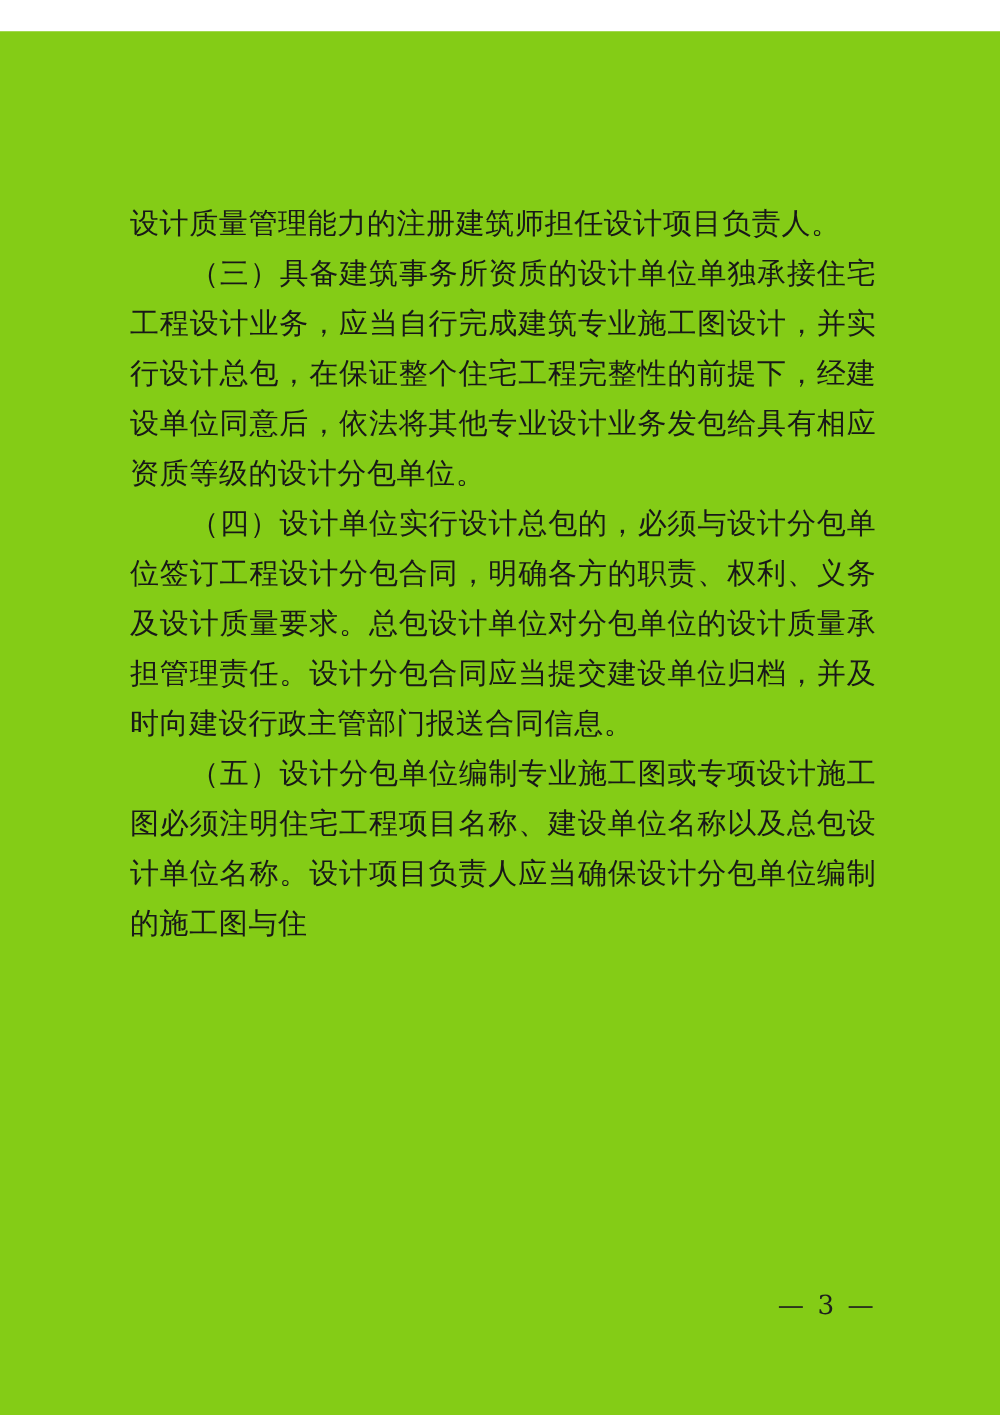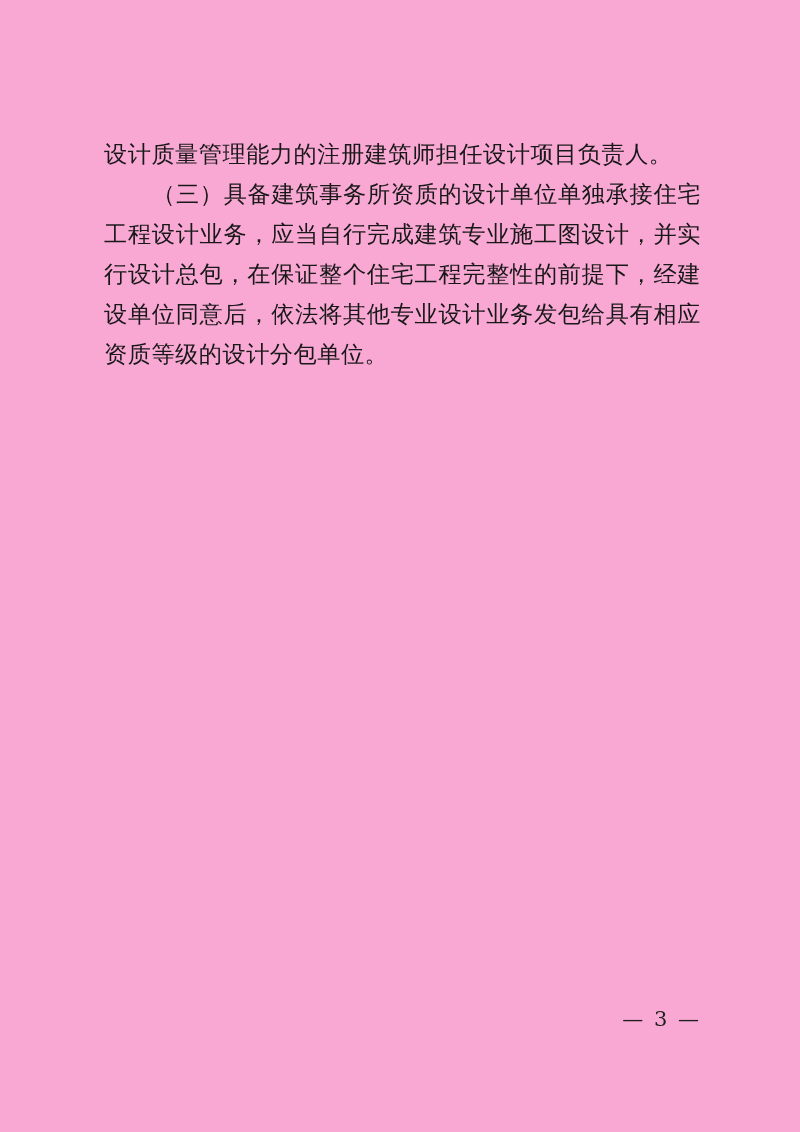--- a/index.html
+++ b/index.html
@@ -13,21 +13,22 @@
     position: relative;
     overflow: hidden;
     font-family: "DejaVu Serif", "Liberation Serif", serif;
     color: #141414;
     -webkit-font-smoothing: antialiased;
   }
 
   .page {
     position: absolute;
     inset: 0;
-    background: #f9a8d4;
+    background: #84cc16;
+    margin-top: 25px;
   }
 
   
   .doc-body {
     position: absolute;
     left: 104px;
     top: 134px;
     width: 597px;
   }
 
@@ -68,19 +69,21 @@
 
 <div class="page">
 
   <div class="doc-body">
 
     <p class="para">设计质量管理能力的注册建筑师担任设计项目负责人。</p>
 
 
     <p class="para indent">（三）具备建筑事务所资质的设计单位单独承接住宅工程设计业务，应当自行完成建筑专业施工图设计，并实行设计总包，在保证整个住宅工程完整性的前提下，经建设单位同意后，依法将其他专业设计业务发包给具有相应资质等级的设计分包单位。</p>
 
+    <p class="para indent">（四）设计单位实行设计总包的，必须与设计分包单位签订工程设计分包合同，明确各方的职责、权利、义务及设计质量要求。总包设计单位对分包单位的设计质量承担管理责任。设计分包合同应当提交建设单位归档，并及时向建设行政主管部门报送合同信息。</p>
 
+    <p class="para indent">（五）设计分包单位编制专业施工图或专项设计施工图必须注明住宅工程项目名称、建设单位名称以及总包设计单位名称。设计项目负责人应当确保设计分包单位编制的施工图与住</p>
 
   </div>
 
   <div class="page-number">— 3 —</div>
 
 </div>
 
 </body></html>

